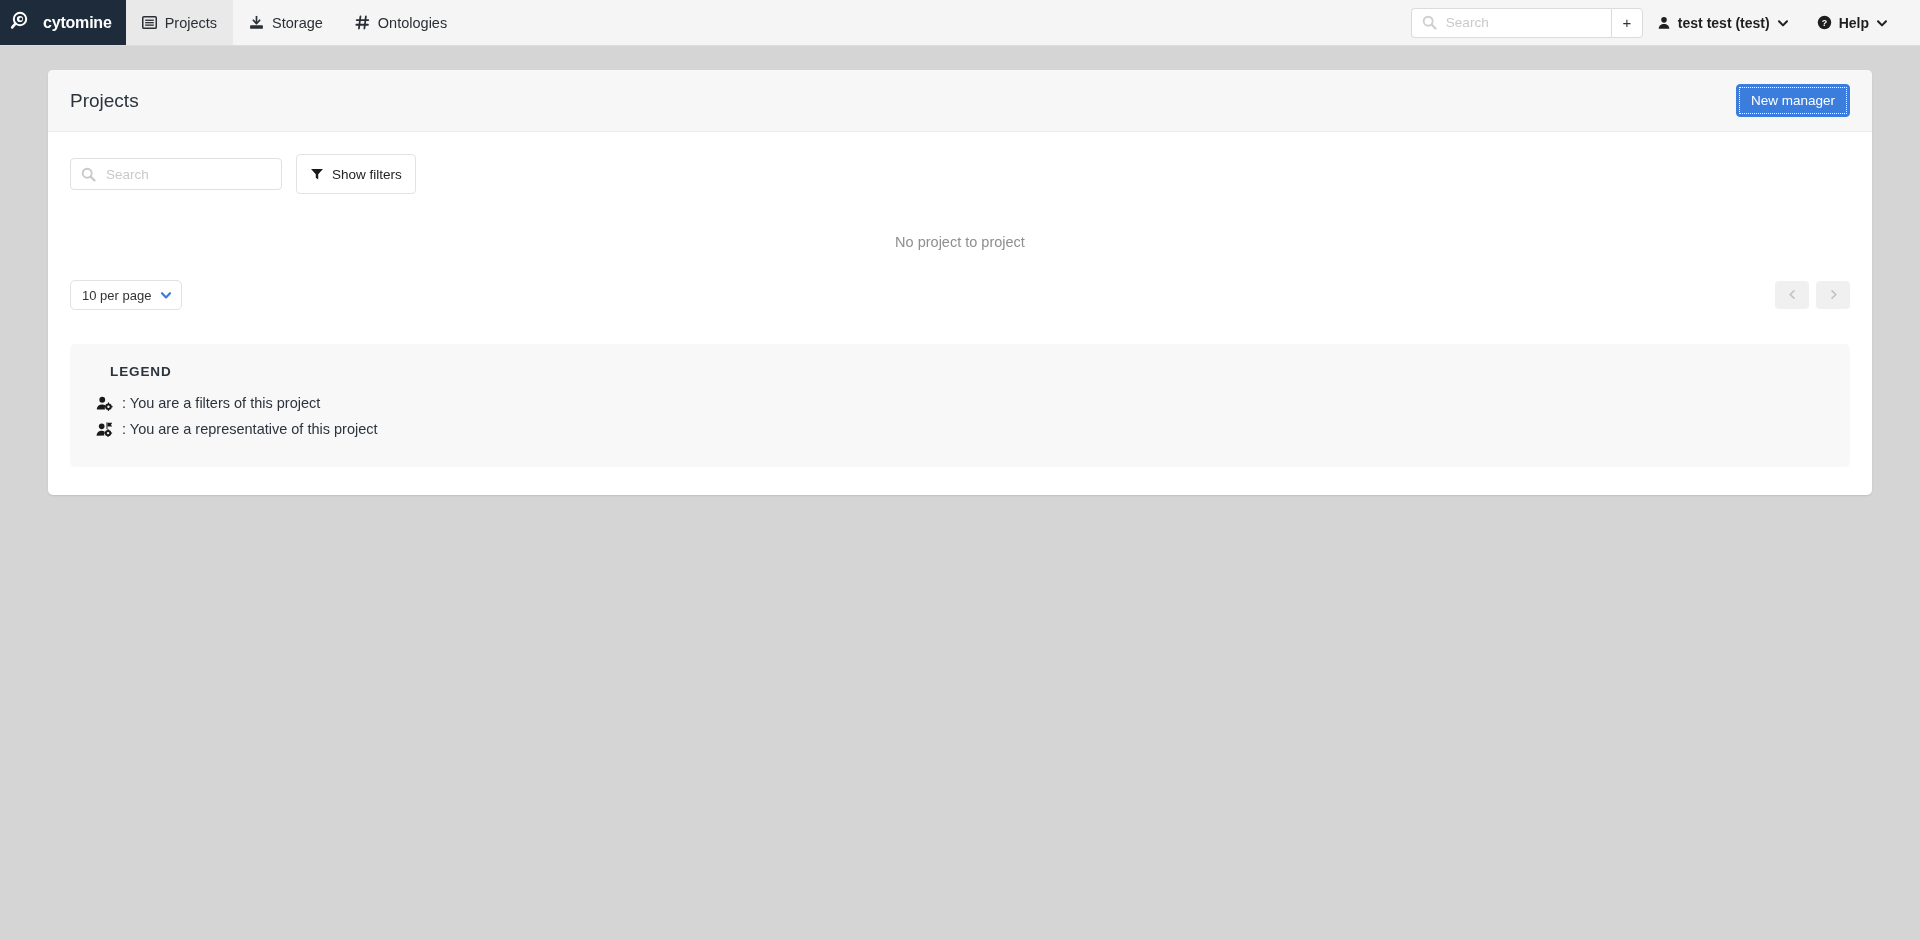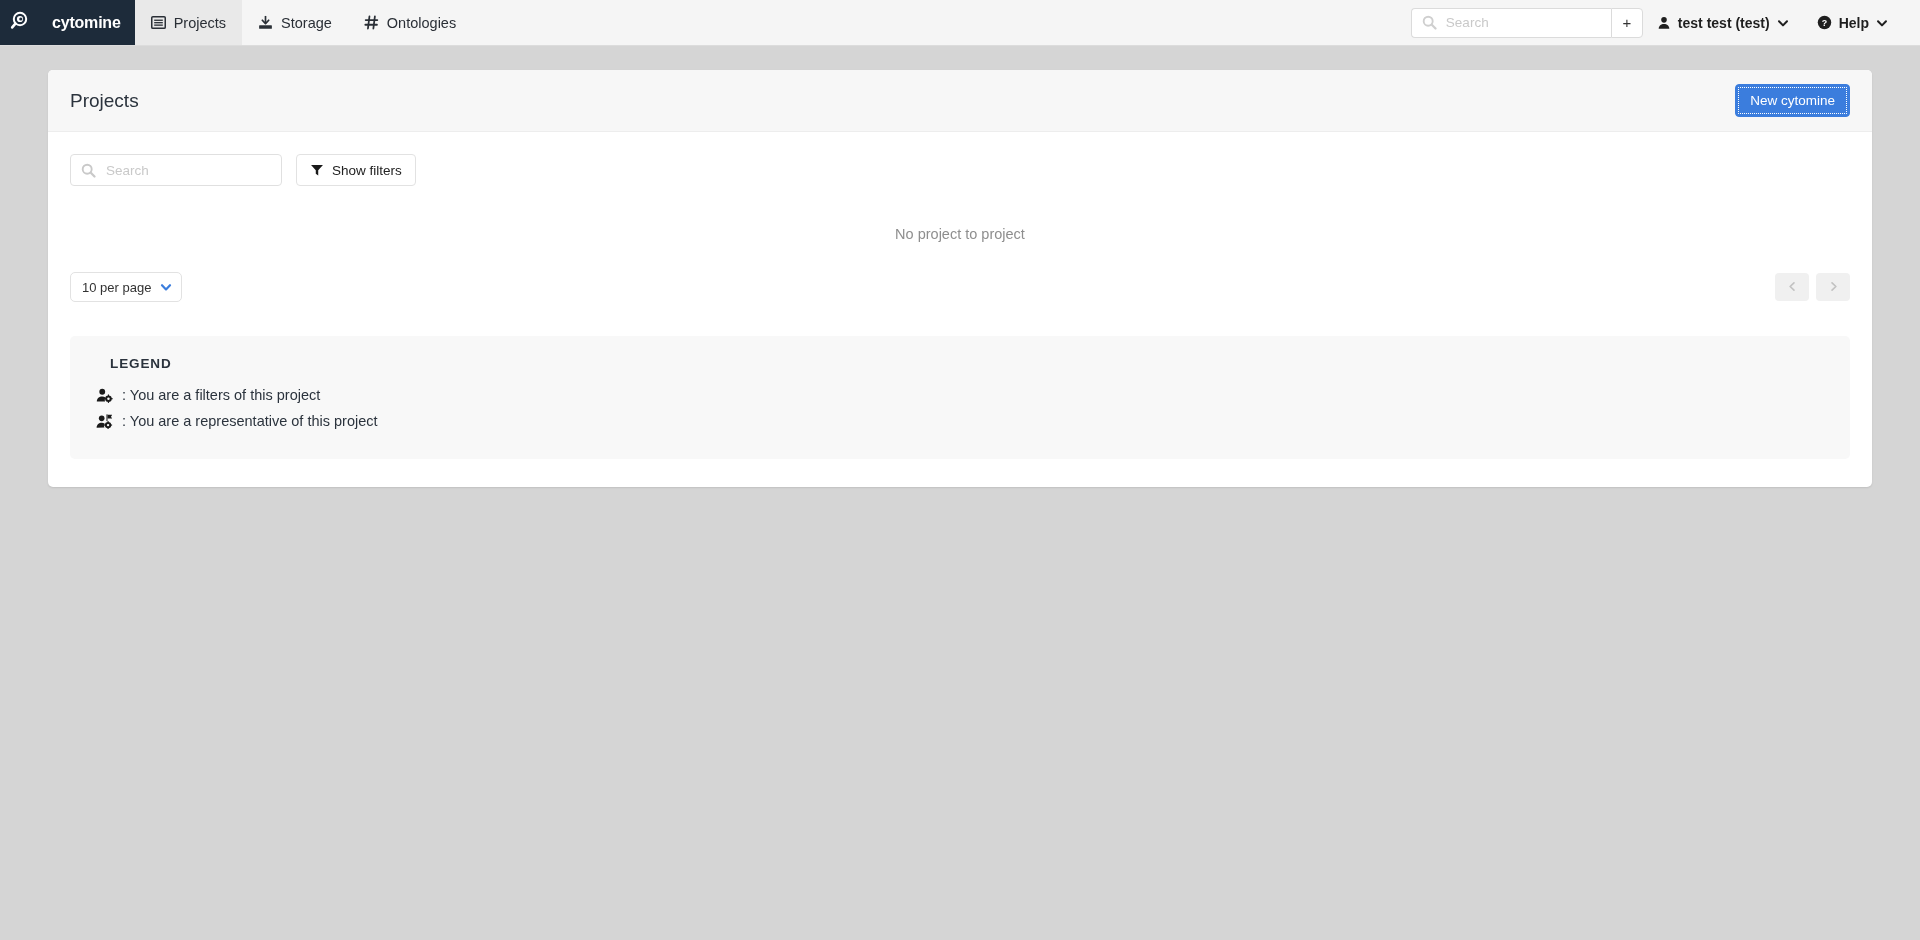--- a/index.html
+++ b/index.html
@@ -27,21 +27,21 @@
     background: #1d2b3a;
     padding: 0 14px 0 10px;
     min-width: 112px;
   }
   .brand-logo-icon { display: block; }
   .brand-text {
     color: #ffffff;
     font-size: 16px;
     font-weight: bold;
     letter-spacing: -0.2px;
-    margin-left: 20px;
+    margin-left: 11px;
   }
 
   .nav-items { display: flex; align-items: stretch; }
   .nav-item {
     display: flex;
     align-items: center;
     gap: 8px;
     padding: 0 16px;
     font-size: 14.5px;
     color: #2a2f36;
@@ -154,21 +154,21 @@
     font-family: "Liberation Sans", sans-serif;
     width: 100%;
     color: #333;
   }
   .filter-search input::placeholder { color: #c9c9c9; }
   .btn-default {
     display: flex; align-items: center; gap: 8px;
     background: #fff;
     border: 1px solid #e2e2e2;
     border-radius: 4px;
-    height: 32px;
+    height: 40px;
     padding: 0 13px;
     font-size: 13.5px;
     font-family: "Liberation Sans", sans-serif;
     color: #222;
     cursor: pointer;
   }
 
   .empty-msg {
     text-align: center;
     color: #8e8e8e;
@@ -337,21 +337,21 @@
     </div>
 
   </div>
 </div>
 
 <div class="page">
   <div class="panel">
 
     <div class="panel-head">
       <h1 class="panel-title">Projects</h1>
-      <button class="btn-primary">New cytomine</button>
+      <button class="btn-primary">New manager</button>
     </div>
 
     <div class="panel-body">
 
       <div class="toolbar">
         <div class="filter-search">
           <span class="mag">
             <svg width="15" height="15" viewBox="0 0 16 16">
               <circle cx="6.6" cy="6.6" r="4.8" fill="none" stroke="#c9c9c9" stroke-width="2"></circle>
               <line x1="10.2" y1="10.2" x2="14.4" y2="14.4" stroke="#c9c9c9" stroke-width="2.4" stroke-linecap="round"></line>

